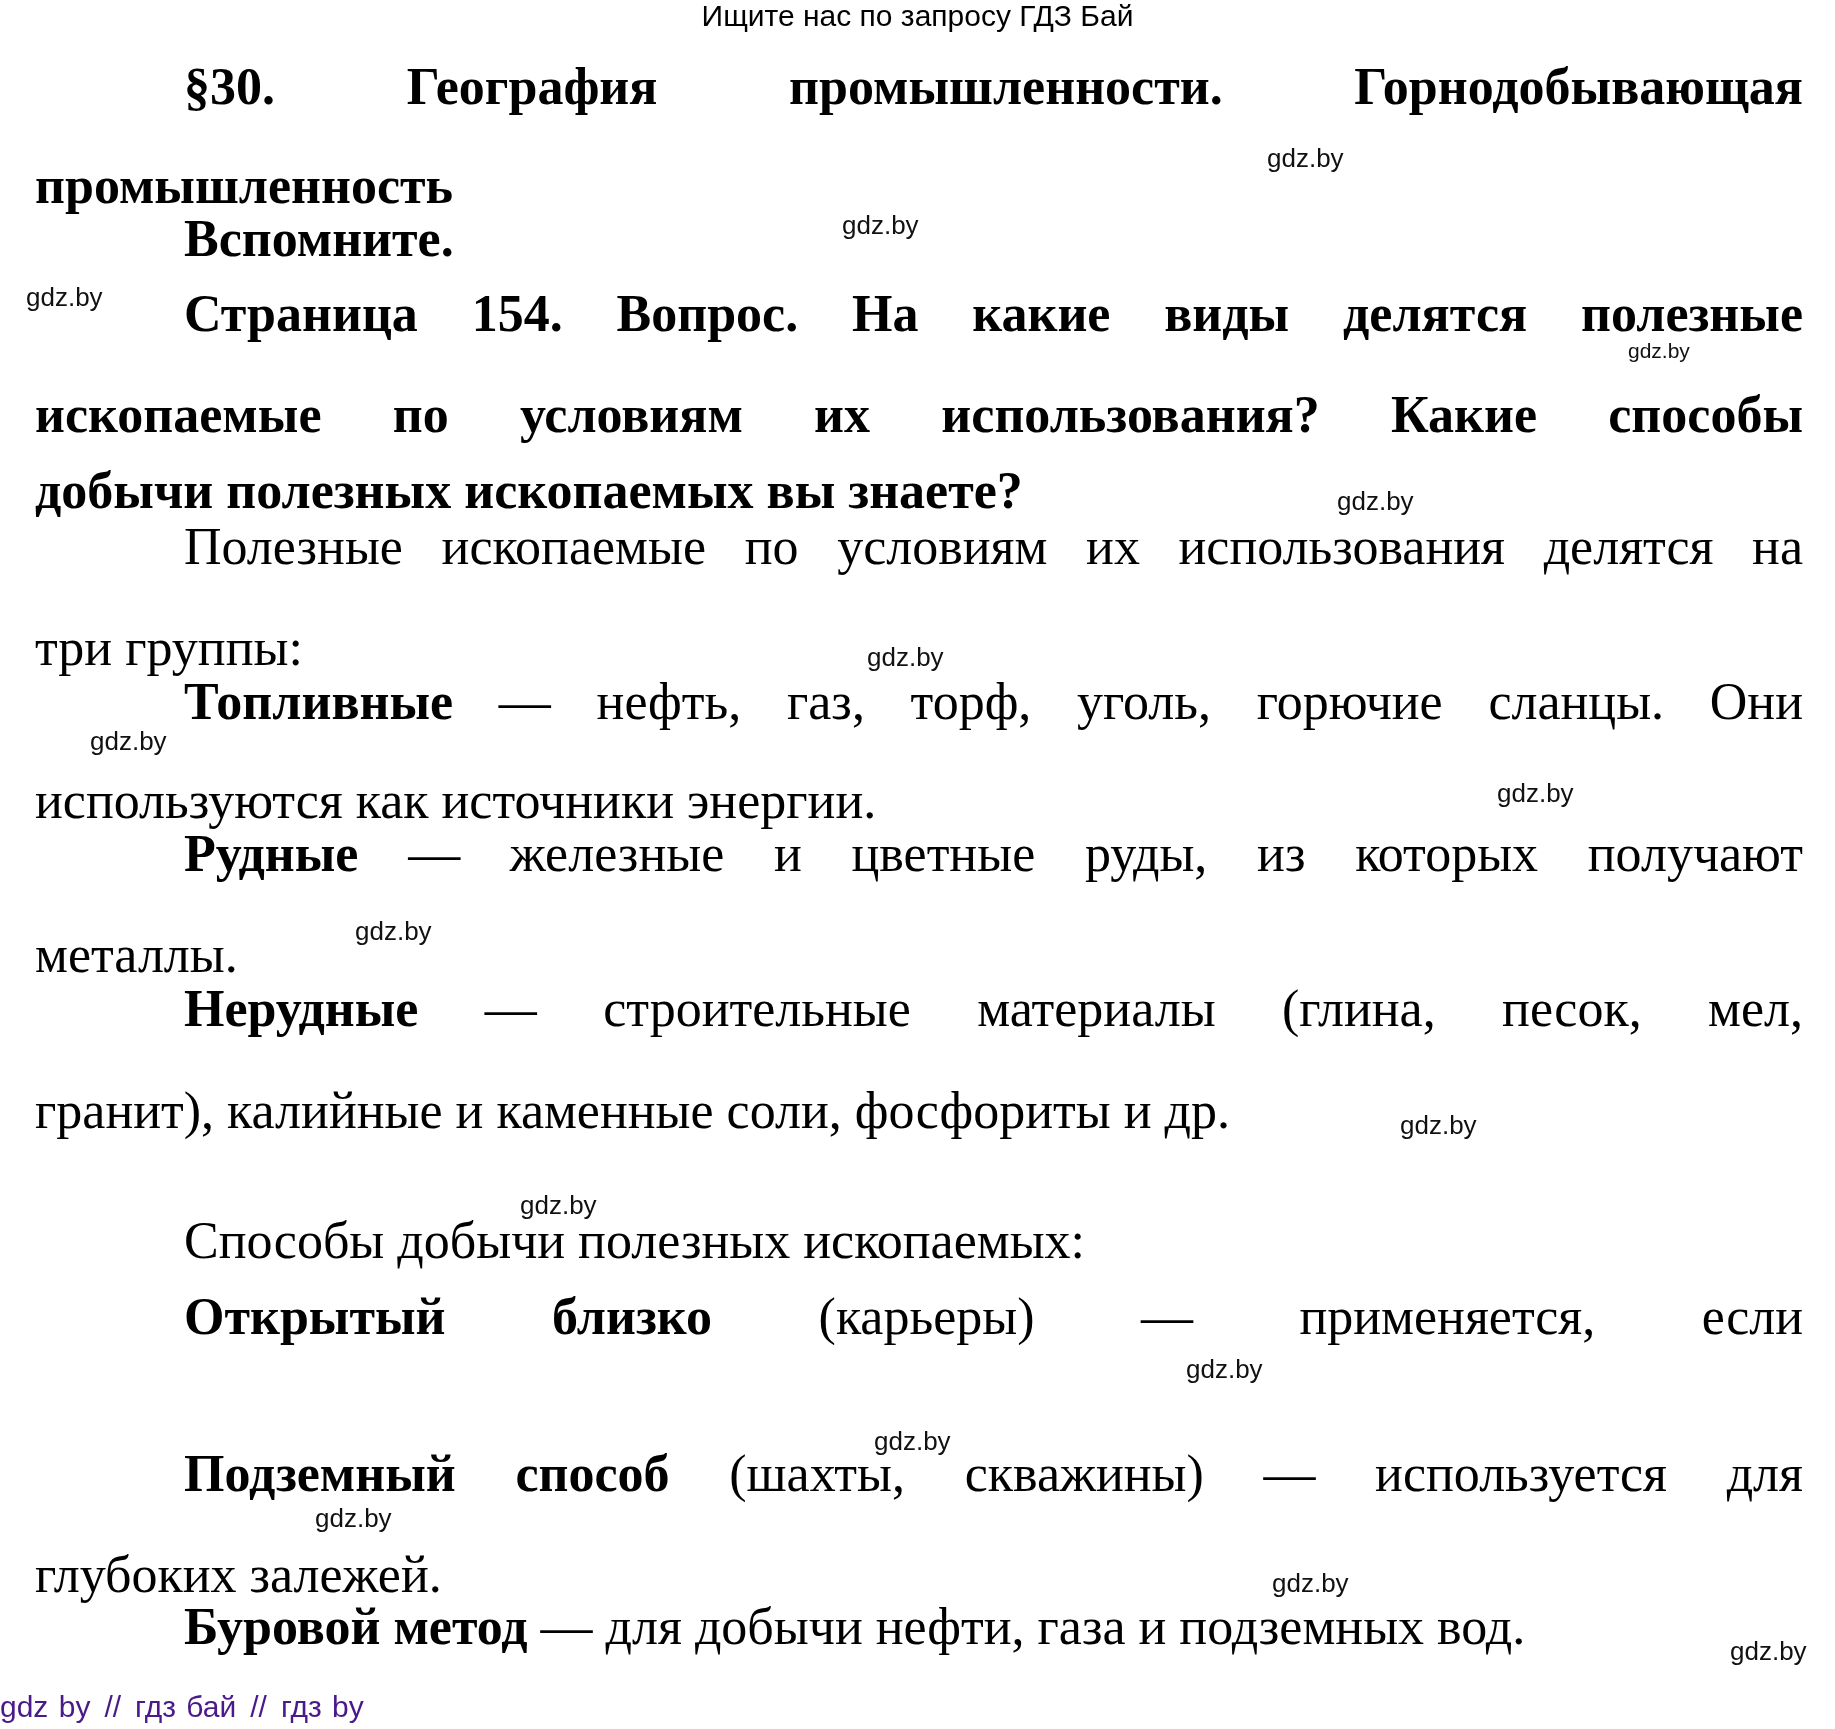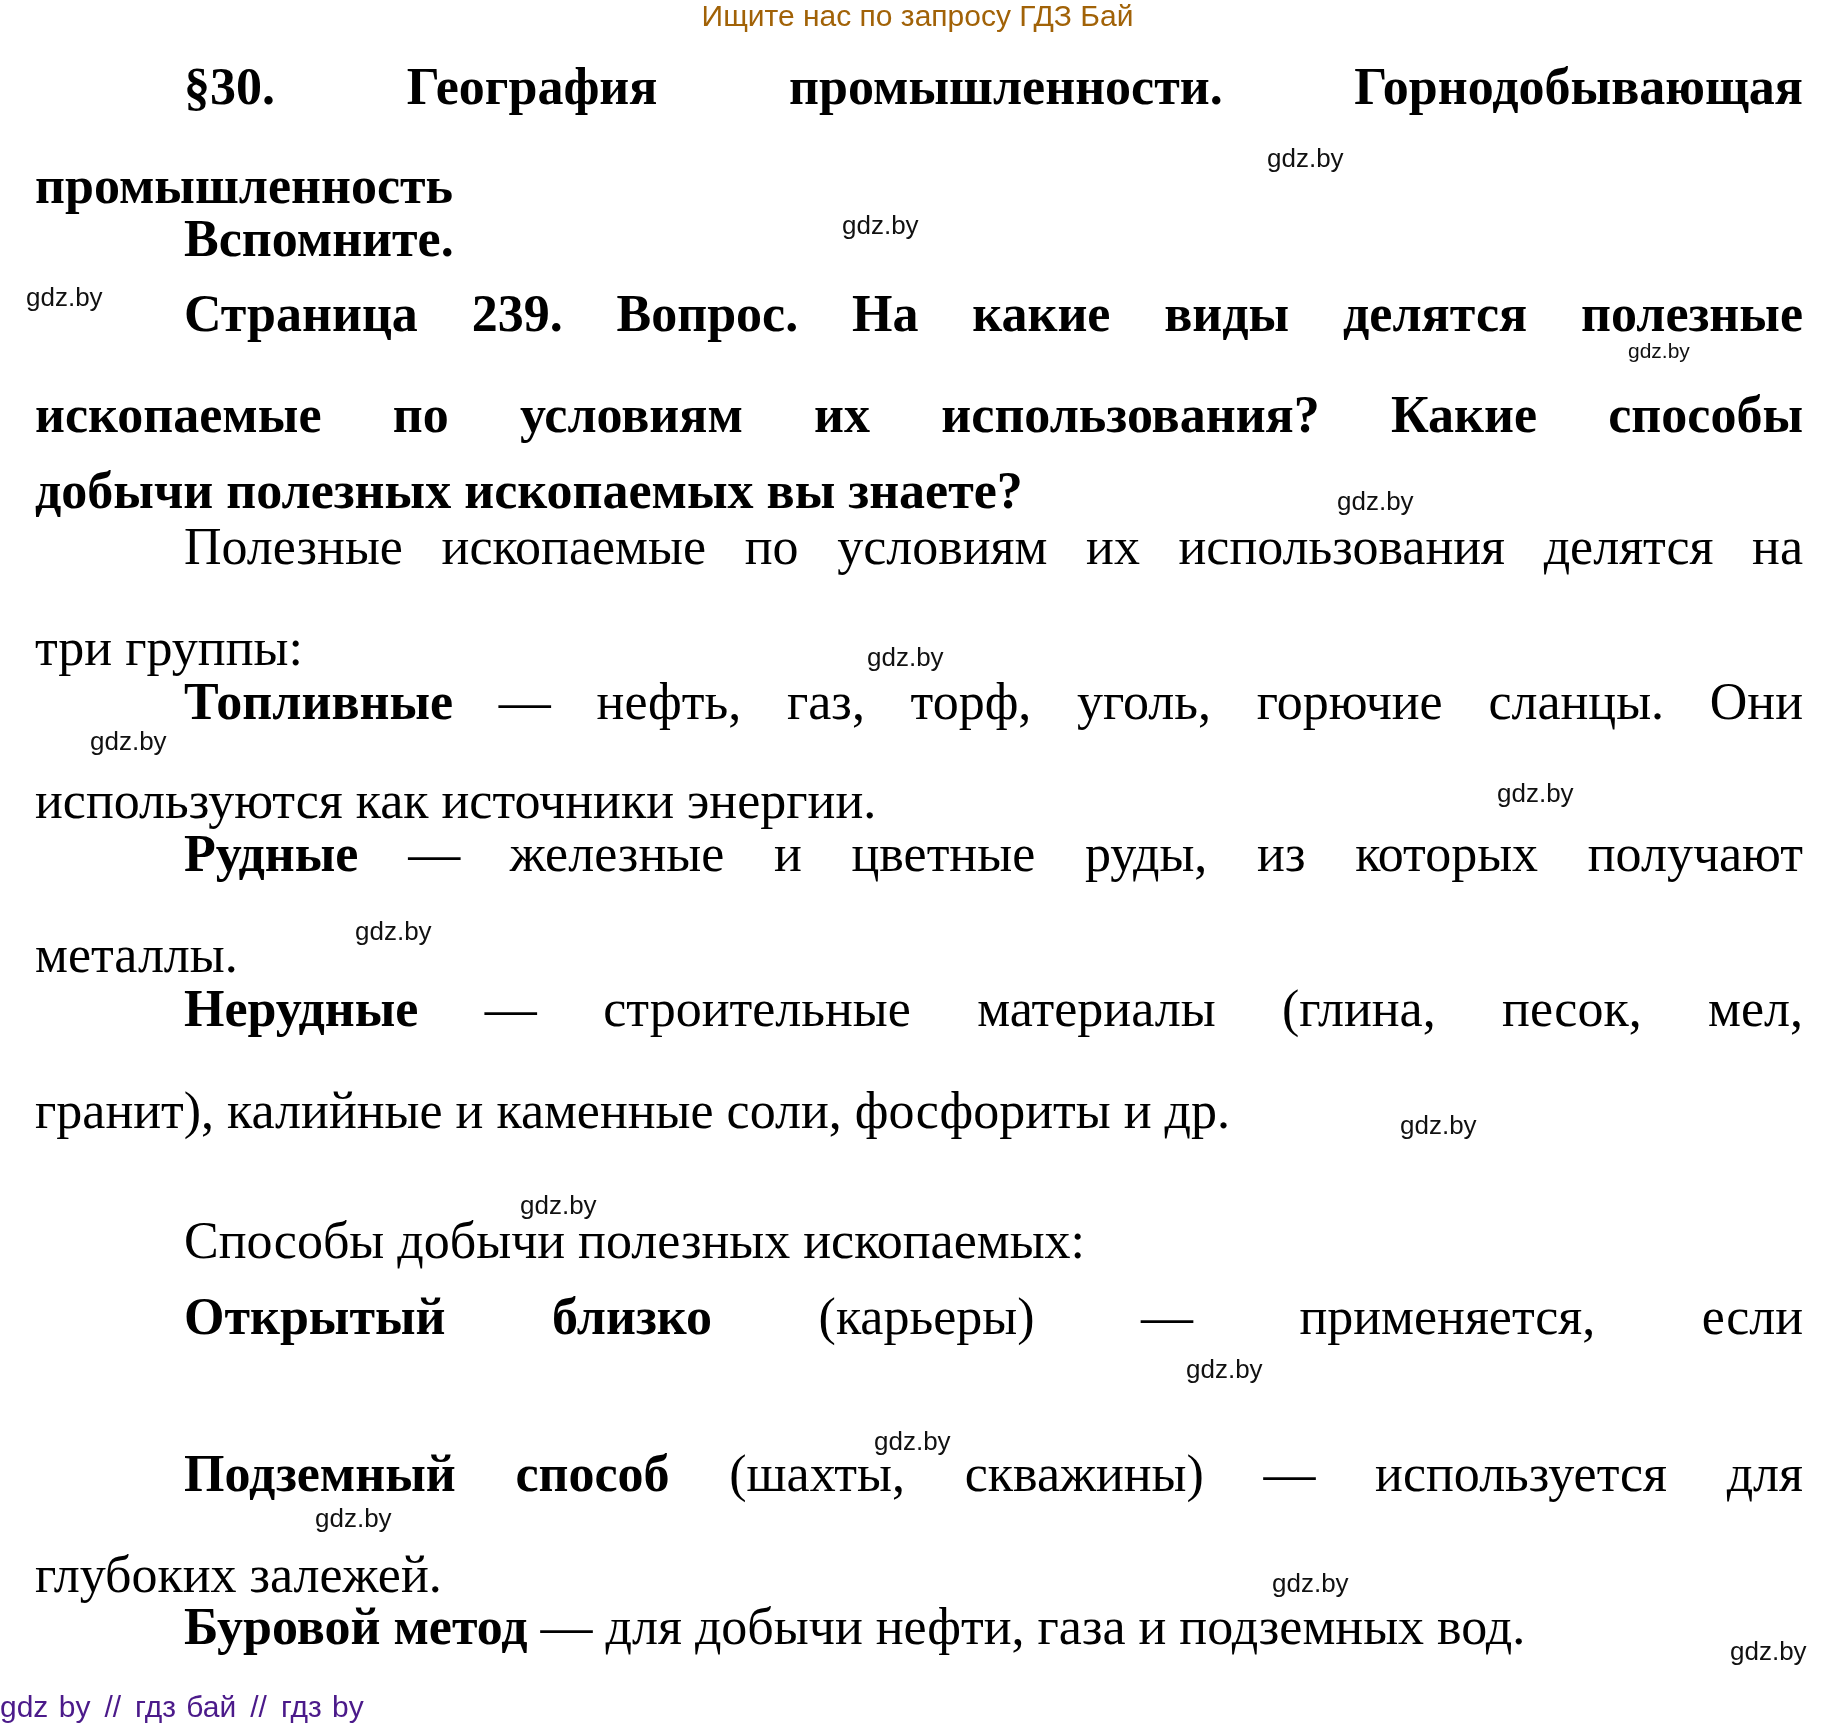--- a/index.html
+++ b/index.html
@@ -23,42 +23,42 @@
     font-family: "Liberation Sans", "DejaVu Sans", sans-serif;
     font-size: 26px;
     line-height: 26px;
     color: #111;
     white-space: nowrap;
   }
   .wm.small { font-size: 21px; line-height: 21px; }
   .top-banner {
     position: absolute; left: 0; top: 0; width: 1835px; text-align: center;
     font-family: "Liberation Sans", "DejaVu Sans", sans-serif;
-    font-size: 30px; line-height: 32px; color: #a16207; top: 0px;
+    font-size: 30px; line-height: 32px; color: #000000; top: 0px;
   }
   .footer {
     position: absolute; left: 0; width: 1835px; top: 1689px; text-align: left;
     font-family: "Liberation Sans", "DejaVu Sans", sans-serif;
     font-size: 30px; line-height: 36px; color: #4b1a8a; word-spacing: 2px;
   }
   .footer .sep { margin: 0 14px; }
 </style>
 </head>
 <body>
 
 <div class="page">
 
   <div class="top-banner">Ищите нас по запросу ГДЗ Бай</div>
 
   <div class="line j b ind" style="top:58px">§30. География промышленности. Горнодобывающая</div>
   <div class="line b full" style="top:133px">промышленность</div>
 
   <div class="line b ind" style="top:210px">Вспомните.</div>
 
-  <div class="line j b ind" style="top:285px">Страница 239. Вопрос. На какие виды делятся полезные</div>
+  <div class="line j b ind" style="top:285px">Страница 154. Вопрос. На какие виды делятся полезные</div>
   <div class="line j b full" style="top:362px">ископаемые по условиям их использования? Какие способы</div>
   <div class="line b full" style="top:438px">добычи полезных ископаемых вы знаете?</div>
 
   <div class="line j ind" style="top:518px">Полезные ископаемые по условиям их использования делятся на</div>
   <div class="line full" style="top:595px">три группы:</div>
 
   <div class="line j ind" style="top:673px"><span class="b">Топливные</span><span> — нефть, газ, торф, уголь, горючие сланцы. Они</span></div>
   <div class="line full" style="top:748px">используются как источники энергии.</div>
 
   <div class="line j ind" style="top:825px"><span class="b">Рудные</span><span> — железные и цветные руды, из которых получают</span></div>

